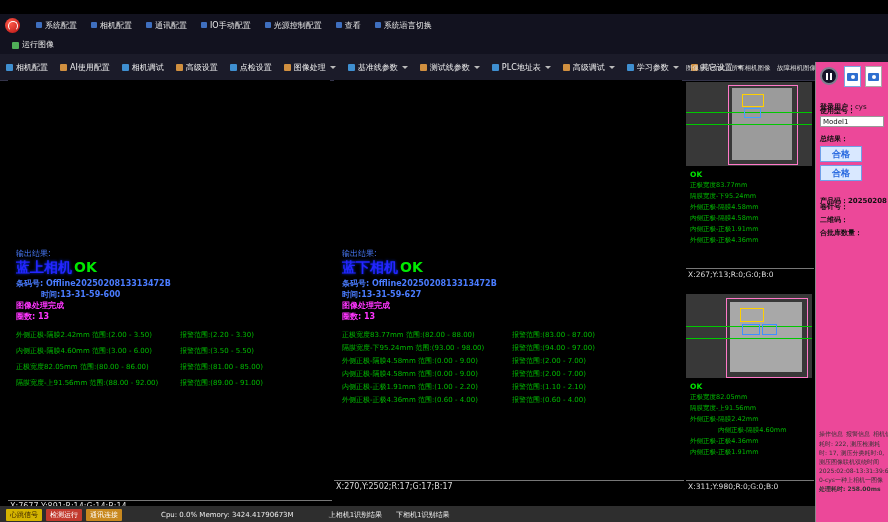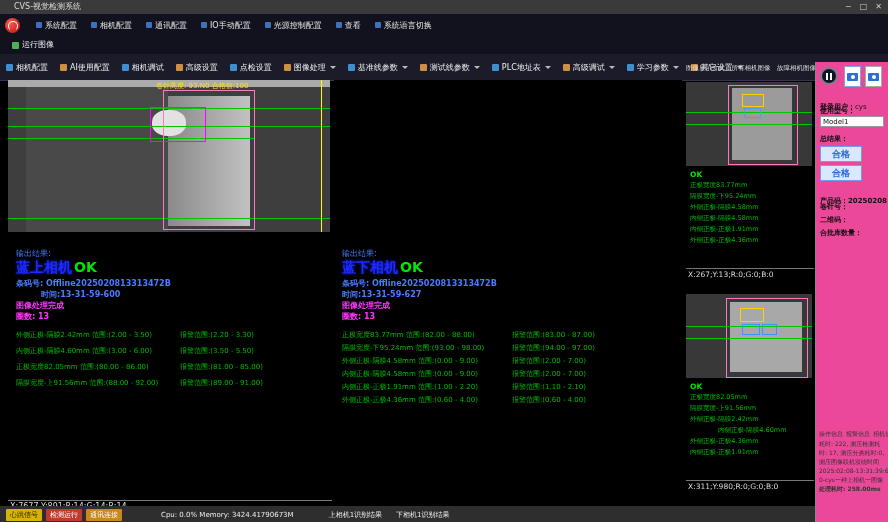--- a/index.html
+++ b/index.html
@@ -62,28 +62,20 @@
   .badge.b0{background:#d4b400;color:#3a2400;margin-left:6px;}
   .badge.b1{background:#c23a2e;color:#fff;}
   .badge.b2{background:#c8881e;color:#fff;}
   .bb-txt{margin-left:35px;white-space:nowrap;}
 </style>
 </head>
 <body>
 
 <div class="app">
 
-  <div class="abs titlebar">
-    <span class="t">CVS-视觉检测系统</span>
-    <div class="win-controls">
-      <span>─</span>
-      <span>□</span>
-      <span>✕</span>
-    </div>
-  </div>
 
   <div class="abs menubar">
     <div class="logo"></div>
     <div class="mi">
         <span class="ic"></span>
         <span>系统配置</span>
       </div>
     <div class="mi">
         <span class="ic"></span>
         <span>相机配置</span>
@@ -162,34 +154,20 @@
         <span class="ic"></span>
         <span>学习参数</span>
       </div>
     <div class="ti dd">
         <span class="ic"></span>
         <span>其它设置</span>
       </div>
   </div>
 
   <div class="abs panel" style="left:8px;top:80px;width:322px;height:412px;">
-    <div class="abs cam-img" style="left:0;top:0;width:322px;height:152px;background:#3e3e3e;">
-      <div class="abs" style="left:0;top:0;width:322px;height:7px;background:#ababab;"></div>
-      <div class="abs" style="left:18px;top:7px;width:142px;height:145px;background:#494949;"></div>
-      <div class="abs" style="left:160px;top:16px;width:82px;height:130px;background:linear-gradient(90deg,#8a8a8a,#c2c2c2);"></div>
-      <div class="abs" style="left:144px;top:30px;width:34px;height:26px;background:#e2e2e2;border-radius:45%;"></div>
-      <div class="abs hline" style="left:0;top:28px;width:322px;"></div>
-      <div class="abs hline" style="left:0;top:46px;width:322px;"></div>
-      <div class="abs hline" style="left:0;top:58px;width:246px;"></div>
-      <div class="abs hline" style="left:0;top:138px;width:322px;"></div>
-      <div class="abs rect" style="left:155px;top:10px;width:90px;height:138px;border-color:#ff78c8;"></div>
-      <div class="abs rect" style="left:142px;top:27px;width:54px;height:33px;border-color:#ff00ff;"></div>
-      <div class="abs ylabel" style="left:148px;top:1px;">卷针高度: 93.N0  合格值:100</div>
-      <div class="abs" style="left:313px;top:0;width:1px;height:152px;background:#ffff00;"></div>
-    </div>
     <div class="abs small-blue" style="left:8px;top:168px;">输出结果:</div>
     <div class="abs" style="left:8px;top:177px;">
       <span class="big-name">蓝上相机</span><span class="big-ok">OK</span>
     </div>
     <div class="abs blue-line" style="left:8px;top:198px;">条码号: Offline2025020813313472B</div>
     <div class="abs blue-line" style="left:20px;top:209px;margin-left:13px;">时间:13-31-59-600</div>
     <div class="abs mag-line" style="left:8px;top:220px;">图像处理完成</div>
     <div class="abs mag-line" style="left:8px;top:231px;">圈数: 13</div>
     <div class="abs meas" style="left:8px;top:250px;">外侧正极-隔膜2.42mm 范围:(2.00 - 3.50)</div>
     <div class="abs meas" style="left:172px;top:250px;">报警范围:(2.20 - 3.30)</div>
@@ -216,20 +194,21 @@
     <div class="abs meas" style="left:8px;top:263px;">隔膜宽度-下95.24mm 范围:(93.00 - 98.00)</div>
     <div class="abs meas" style="left:178px;top:263px;">报警范围:(94.00 - 97.00)</div>
     <div class="abs meas" style="left:8px;top:276px;">外侧正极-隔膜4.58mm 范围:(0.00 - 9.00)</div>
     <div class="abs meas" style="left:178px;top:276px;">报警范围:(2.00 - 7.00)</div>
     <div class="abs meas" style="left:8px;top:289px;">内侧正极-隔膜4.58mm 范围:(0.00 - 9.00)</div>
     <div class="abs meas" style="left:178px;top:289px;">报警范围:(2.00 - 7.00)</div>
     <div class="abs meas" style="left:8px;top:302px;">内侧正极-正极1.91mm 范围:(1.00 - 2.20)</div>
     <div class="abs meas" style="left:178px;top:302px;">报警范围:(1.10 - 2.10)</div>
     <div class="abs meas" style="left:8px;top:315px;">外侧正极-正极4.36mm 范围:(0.60 - 4.00)</div>
     <div class="abs meas" style="left:178px;top:315px;">报警范围:(0.60 - 4.00)</div>
+    <div class="abs statusline" style="left:0;top:400px;width:348px;height:12px;">X:270,Y:2502;R:17;G:17;B:17</div>
   </div>
 
   <div class="abs" style="left:686px;top:62px;width:126px;height:430px;">
     <div class="abs displaybar" style="left:0;top:0;width:126px;height:12px;">图像显示方式：所有相机图像　故障相机图像</div>
 
     <div class="abs cam-img" style="left:0;top:20px;width:126px;height:84px;background:#383838;">
       <div class="abs" style="left:46px;top:6px;width:60px;height:72px;background:#9b9b9b;"></div>
       <div class="abs rect" style="left:42px;top:3px;width:68px;height:78px;border-color:#ff78c8;"></div>
       <div class="abs hline" style="left:0;top:30px;width:126px;"></div>
       <div class="abs hline" style="left:0;top:42px;width:126px;"></div>

